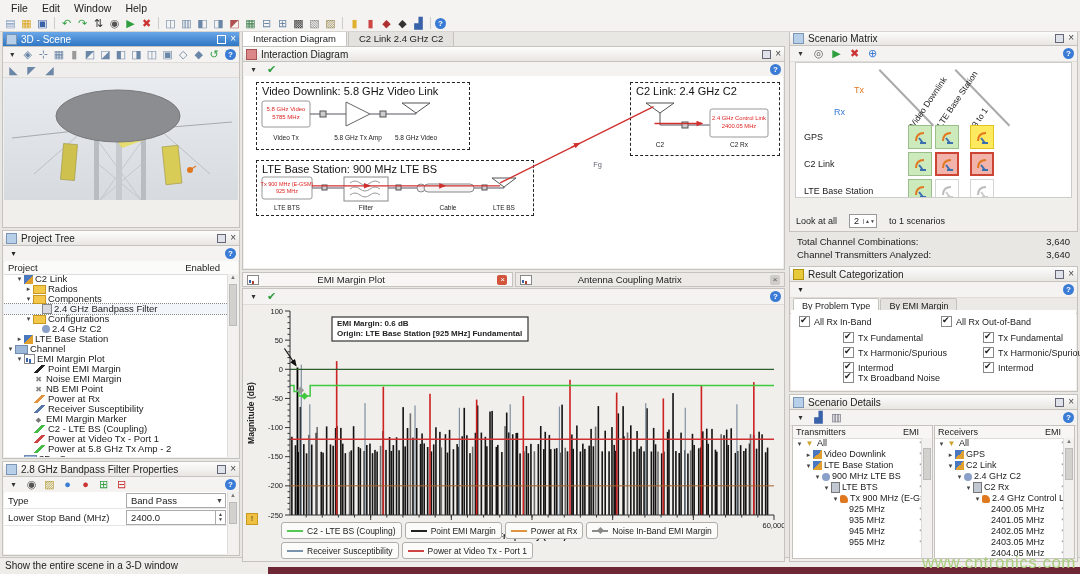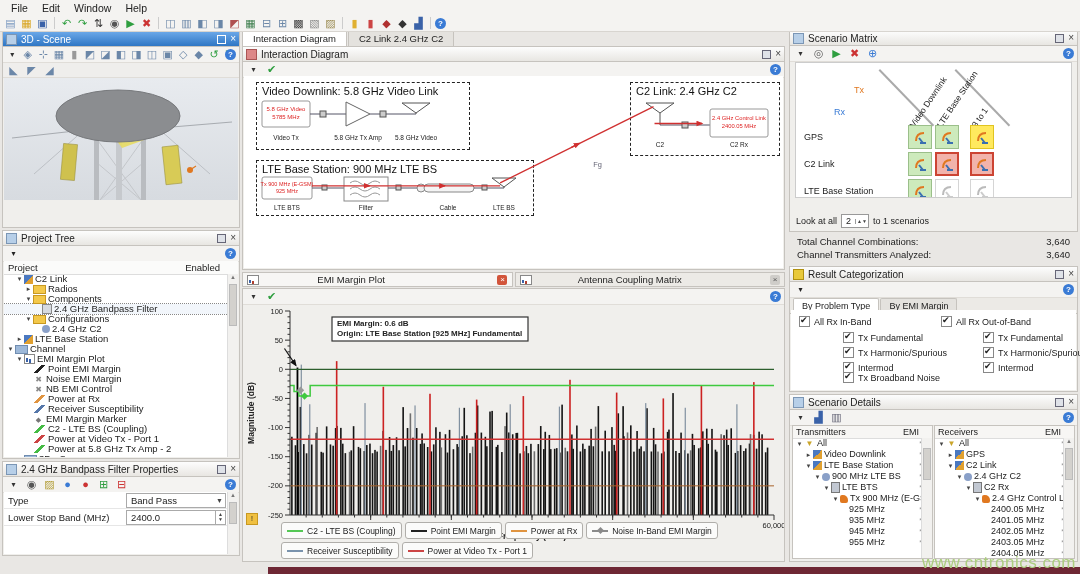--- a/index.html
+++ b/index.html
@@ -77,21 +77,21 @@
   .legend{position:absolute;left:38px;right:2px;bottom:2px;display:flex;flex-wrap:wrap;gap:3px;font-size:8.5px;}
   .legend-btn{display:flex;align-items:center;gap:4px;border:1px solid #b0aeaa;border-radius:3px;padding:1px 5px;background:#fbfbfa;white-space:nowrap;height:13px;}
   .lline{width:16px;height:2px;position:relative;flex:none;}
   .lline .dia{position:absolute;left:6px;top:-2px;width:5px;height:5px;transform:rotate(45deg);}
   
   .matrix-box{position:absolute;left:5px;right:5px;top:31px;height:134px;background:#fff;border:1px solid #ccc;overflow:hidden;}
   .mcell{position:absolute;width:24px;height:24px;box-sizing:border-box;display:flex;align-items:center;justify-content:center;}
   .mrowlab{position:absolute;font-size:9px;color:#222;}
   .mcollab{position:absolute;font-size:8.5px;color:#222;transform:rotate(-56deg);transform-origin:left bottom;white-space:nowrap;}
   .dline{position:absolute;background:#aaa;height:1.5px;transform-origin:left top;}
-  .look-row{position:absolute;left:6px;bottom:3px;font-size:9px;display:flex;align-items:center;gap:4px;}
+  .look-row{position:absolute;left:6px;bottom:3px;font-size:9px;display:flex;align-items:center;gap:12px;}
   .look-spin{border:1px solid #999;background:#fff;display:flex;align-items:center;height:12px;}
   .look-spin .v{padding:0 4px;font-size:9px;}
   .look-spin .s{border-left:1px solid #999;font-size:5px;line-height:1;padding:0 1px;color:#444;display:flex;flex-direction:column;}
   .totals{position:absolute;font-size:9.5px;}
   .totals .trw{display:flex;justify-content:space-between;padding:1px 8px;}
   
   .cat-tabs{height:15px;display:flex;gap:1px;padding-left:3px;border-bottom:1px solid #c6c3be;background:#eceae6;font-size:9px;}
   .cat-tab{padding:2px 8px 0;border:1px solid #c6c3be;border-bottom:none;background:#e4e2de;border-radius:2px 2px 0 0;}
   .cat-tab.active{background:#fff;}
   .cat-body{position:absolute;left:1px;right:1px;bottom:1px;top:43px;background:#fff;font-size:9px;}
@@ -290,21 +290,21 @@
               <span>Point EMI Margin</span>
             </div>
             <div class="trow" style="padding-left: 20px;">
               <span class="arr"></span>
               <span class="ticon tx">✖</span>
               <span>Noise EMI Margin</span>
             </div>
             <div class="trow" style="padding-left: 20px;">
               <span class="arr"></span>
               <span class="ticon tx">✖</span>
-              <span>NB EMI Control</span>
+              <span>NB EMI Point</span>
             </div>
             <div class="trow" style="padding-left: 20px;">
               <span class="arr"></span>
               <span class="tline" style="--c: #e09440;"></span>
               <span>Power at Rx</span>
             </div>
             <div class="trow" style="padding-left: 20px;">
               <span class="arr"></span>
               <span class="tline" style="--c: #5577aa;"></span>
               <span>Receiver Susceptibility</span>
@@ -335,21 +335,21 @@
               <span>3D - Scene</span>
             </div>
           </div>
         <div class="scroll-v">▲<span class="thumb"></span></div>
       </div>
     </div>
 
     <div class="panel" id="p-props" style="left:0;top:430px;width:238px;height:95px;">
       <div class="titlebar">
         <span class="hicon"></span>
-        <span>2.4 GHz Bandpass Filter Properties</span>
+        <span>2.8 GHz Bandpass Filter Properties</span>
         <span class="tb-sp">
             <span class="pin-icon"></span>
             <span class="close-icon">×</span>
           </span>
       </div>
       <div class="icon-row" id="props-tb">
           <span class="tbi" style="color: rgb(51, 51, 51); font-size: 8px;">▾</span>
           <span class="tbi" style="color: rgb(85, 85, 85);">◉</span>
           <span class="tbi" style="color: rgb(176, 154, 48);">▨</span>
           <span class="tbi" style="color: rgb(58, 123, 213);">●</span>
@@ -1144,15 +1144,16 @@
                 <span>2404.05 MHz</span>
                 <span class="star">*</span>
               </div>
             </div>
           <div class="scroll-v" style="top:12px;">▲<span class="thumb" style="height:30px;"></span></div>
         </div>
       </div>
     </div>
   </div>
 
+  <div class="statusbar"><span>Show the entire scene in a 3-D window</span></div>
   <div class="maroon"></div>
   <div class="watermark">www.cntronics.com</div>
 </div>
 
 </body></html>

